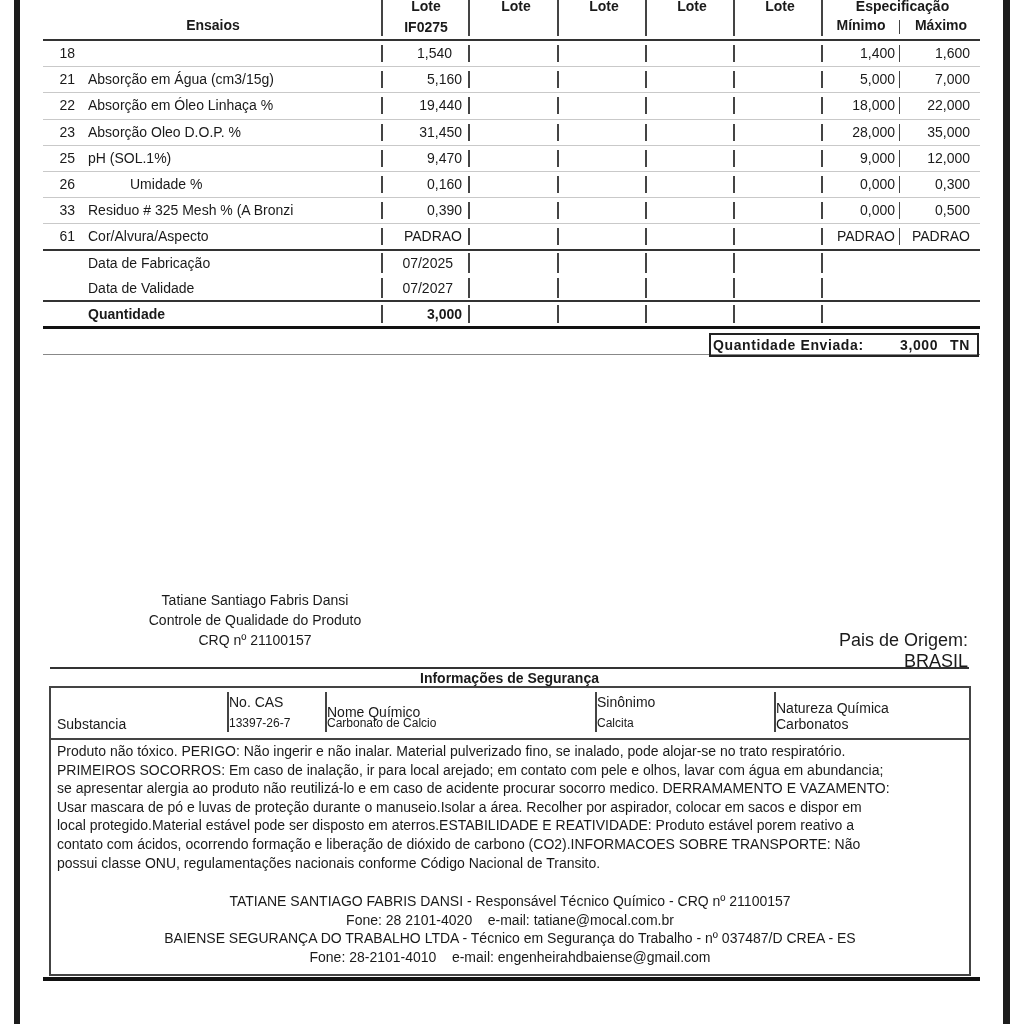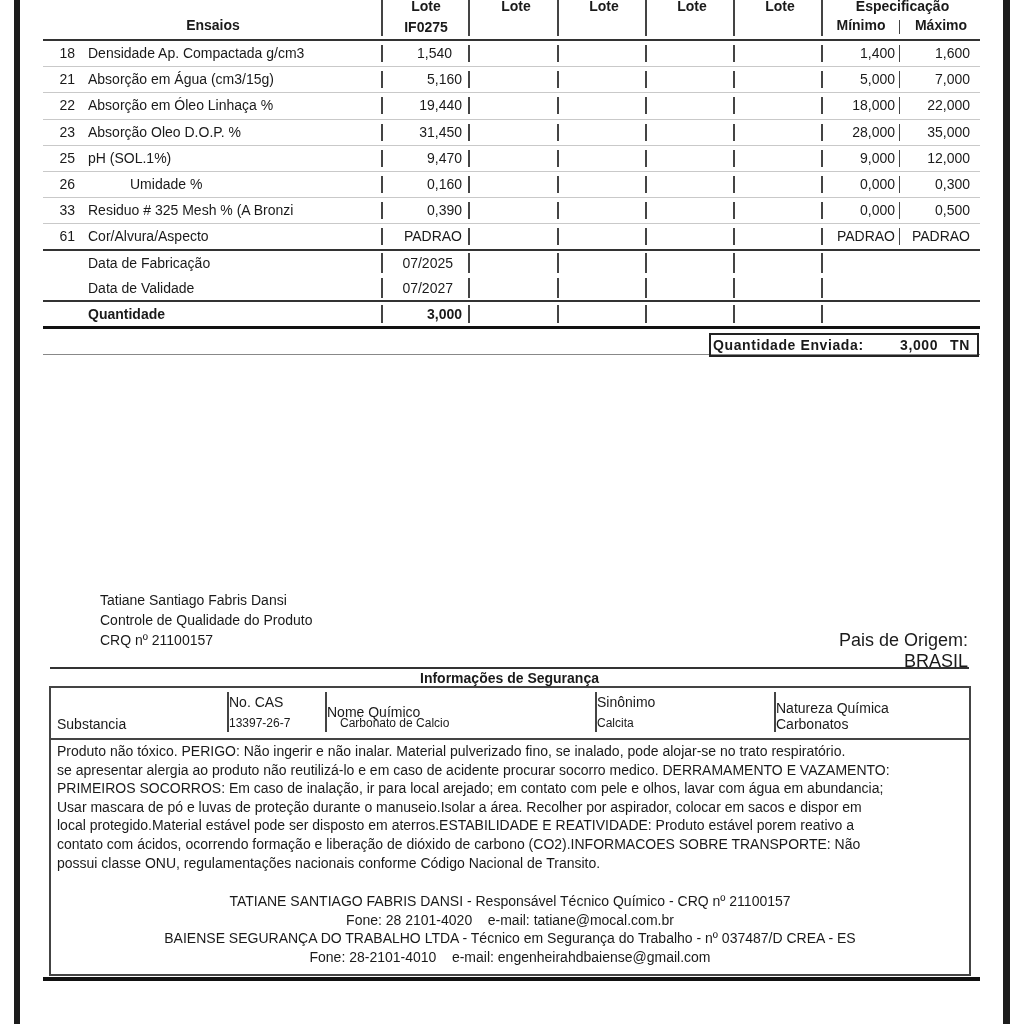--- a/index.html
+++ b/index.html
@@ -18,21 +18,21 @@
   .hline { position:absolute; left:0; width:937px; height:1px; background:#c9c9c9; }
   .hline.dark { background:#333; height:2px; }
   .hdr { font-weight:bold; font-size:14px; position:absolute; text-align:center; white-space:nowrap; }
   .num { text-align:right; }
   .bold { font-weight:bold; }
 
   .qty-box { position:absolute; left:709px; top:333px; width:266px; height:20px; border:2px solid #222;
     font-weight:bold; font-size:14px; line-height:20px; letter-spacing:0.6px; }
   .qty-box span { position:absolute; top:0; }
 
-  .sig { position:absolute; left:100px; top:590px; width:310px; text-align:left; font-size:14px; line-height:20px; }
+  .sig { position:absolute; left:100px; top:590px; width:310px; text-align:center; font-size:14px; line-height:20px; }
   .origin { position:absolute; left:780px; top:630px; width:188px; text-align:right; font-size:18px; }
 
   .sec-line { position:absolute; left:50px; top:667px; width:919px; height:2px; background:#333; }
   .sec-title { position:absolute; left:50px; top:669px; width:919px; text-align:center; font-weight:bold; font-size:14px; line-height:18px; }
   .sec-box { position:absolute; left:49px; top:686px; width:918px; height:286px; border:2px solid #444; }
   .sec-sub { position:absolute; left:0; top:0; width:918px; height:50px; border-bottom:2px solid #444; }
   .sec-sub .c { position:absolute; text-align:left; font-size:14px; white-space:nowrap; }
   .sec-sub .small { font-size:12px; }
   .sec-text { position:absolute; left:6px; top:54px; width:905px; font-size:14px; line-height:18.6px; }
   .sec-footer { position:absolute; left:0; top:204px; width:918px; text-align:center; font-size:14px; line-height:18.5px; }
@@ -63,21 +63,20 @@
   <div class="vbar" style="left:602px;top:0;height:36px;"></div>
   <div class="vbar" style="left:690px;top:0;height:36px;"></div>
   <div class="vbar" style="left:778px;top:0;height:36px;"></div>
   <div class="vbar" style="left:856px;top:20px;height:14px;width:1px;"></div>
 
   <div class="hline dark" style="top:39px;"></div>
 
   <div id="rows-container">
       <div class="row" style="top: 40px;">
         <div class="cell num" style="left:0;width:32px;">18</div>
-        <div class="cell" style="left:45px;">Densidade Ap. Compactada g/cm3</div>
         <div class="cell num" style="left:330px;width:79px;">1,540</div>
         <div class="cell num" style="left:782px;width:70px;">1,400</div>
         <div class="cell num" style="left:859px;width:68px;">1,600</div>
         <div class="vbar" style="left: 338px; top: 5px; height: 17px;"></div>
         <div class="vbar" style="left: 425px; top: 5px; height: 17px;"></div>
         <div class="vbar" style="left: 514px; top: 5px; height: 17px;"></div>
         <div class="vbar" style="left: 602px; top: 5px; height: 17px;"></div>
         <div class="vbar" style="left: 690px; top: 5px; height: 17px;"></div>
         <div class="vbar" style="left: 778px; top: 5px; height: 17px;"></div>
         <div class="vbar" style="left: 856px; top: 5px; height: 17px; width: 1px;"></div>
@@ -246,34 +245,34 @@
 <div class="sec-box">
   <div class="sec-sub">
     <div class="c" style="left:6px;top:28px;text-align:left;">Substancia</div>
 
     <div class="vbar" style="left:176px;top:4px;height:40px;"></div>
     <div class="c" style="left:178px;top:6px;width:96px;">No. CAS</div>
     <div class="c small" style="left:178px;top:28px;width:96px;">13397-26-7</div>
 
     <div class="vbar" style="left:274px;top:4px;height:40px;"></div>
     <div class="c" style="left:276px;top:16px;width:266px;">Nome Químico</div>
-    <div class="c small" style="left:276px;top:28px;width:266px;padding-left:13px;">Carbonato de Calcio</div>
+    <div class="c small" style="left:276px;top:28px;width:266px;">Carbonato de Calcio</div>
 
     <div class="vbar" style="left:544px;top:4px;height:40px;"></div>
     <div class="c" style="left:546px;top:6px;width:178px;">Sinônimo</div>
     <div class="c small" style="left:546px;top:28px;width:178px;">Calcita</div>
 
     <div class="vbar" style="left:723px;top:4px;height:40px;"></div>
     <div class="c" style="left:725px;top:12px;width:193px;">Natureza Química</div>
     <div class="c" style="left:725px;top:28px;width:193px;">Carbonatos</div>
   </div>
   <div class="sec-text" id="safety-text">
       <div>Produto não tóxico. PERIGO: Não ingerir e não inalar. Material pulverizado fino, se inalado, pode alojar-se no trato respiratório.</div>
+      <div>PRIMEIROS SOCORROS: Em caso de inalação, ir para local arejado; em contato com pele e olhos, lavar com água em abundancia;</div>
       <div>se apresentar alergia ao produto não reutilizá-lo e em caso de acidente procurar socorro medico. DERRAMAMENTO E VAZAMENTO:</div>
-      <div>PRIMEIROS SOCORROS: Em caso de inalação, ir para local arejado; em contato com pele e olhos, lavar com água em abundancia;</div>
       <div>Usar mascara de pó e luvas de proteção durante o manuseio.Isolar a área. Recolher por aspirador, colocar em sacos e dispor em</div>
       <div>local protegido.Material estável pode ser disposto em aterros.ESTABILIDADE E REATIVIDADE: Produto estável porem reativo a</div>
       <div>contato com ácidos, ocorrendo formação e liberação de dióxido de carbono (CO2).INFORMACOES SOBRE TRANSPORTE: Não</div>
       <div>possui classe ONU, regulamentações nacionais conforme Código Nacional de Transito.</div>
     </div>
   <div class="sec-footer" id="safety-footer">
       <div style="white-space: pre;">TATIANE SANTIAGO FABRIS DANSI - Responsável Técnico Químico - CRQ nº 21100157</div>
       <div style="white-space: pre;">Fone: 28 2101-4020    e-mail: tatiane@mocal.com.br</div>
       <div style="white-space: pre;">BAIENSE SEGURANÇA DO TRABALHO LTDA - Técnico em Segurança do Trabalho - nº 037487/D CREA - ES</div>
       <div style="white-space: pre;">Fone: 28-2101-4010    e-mail: engenheirahdbaiense@gmail.com</div>

